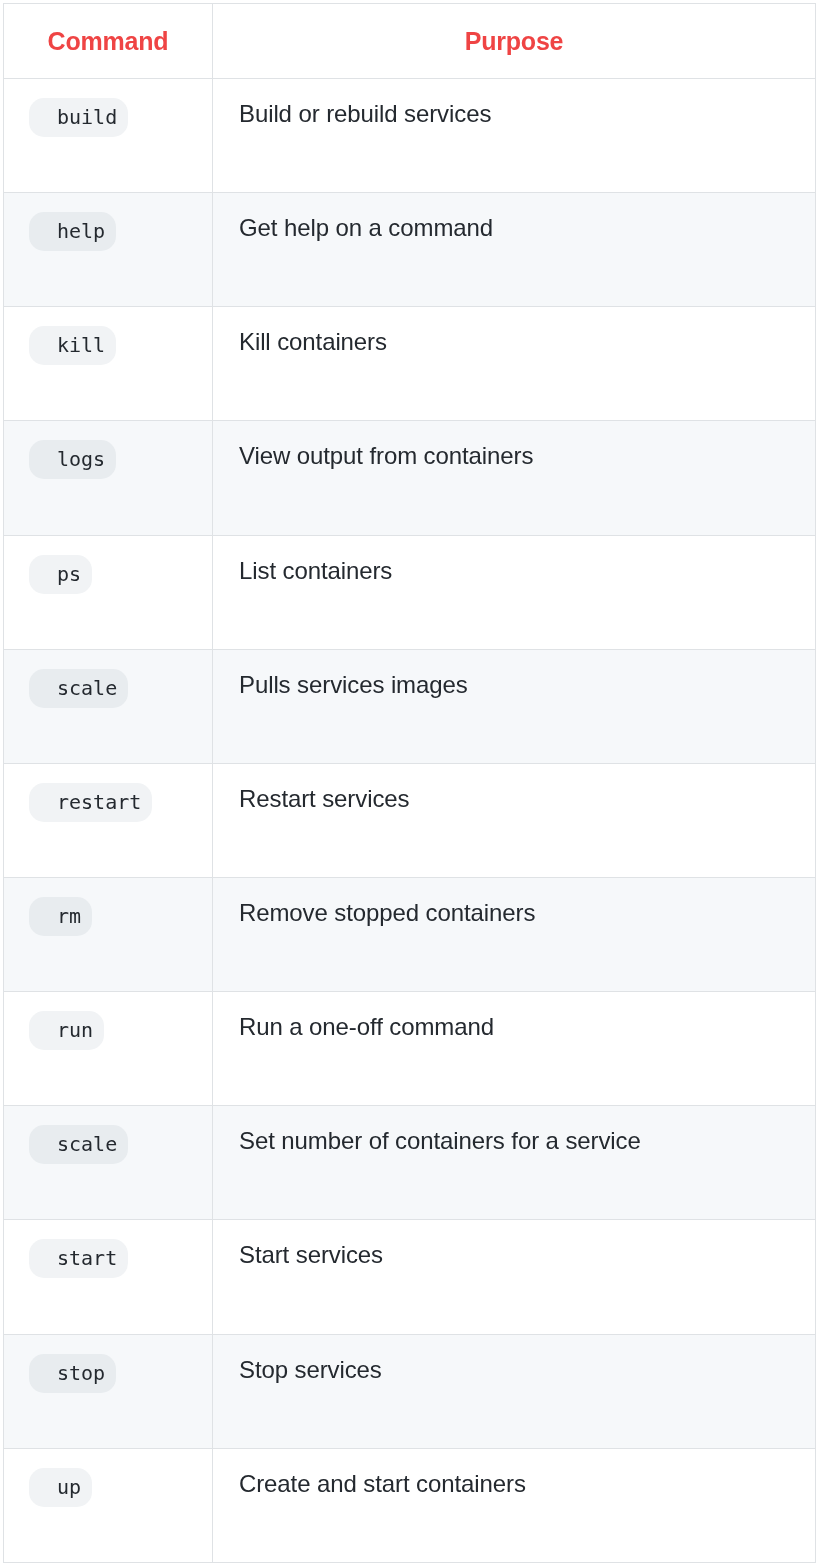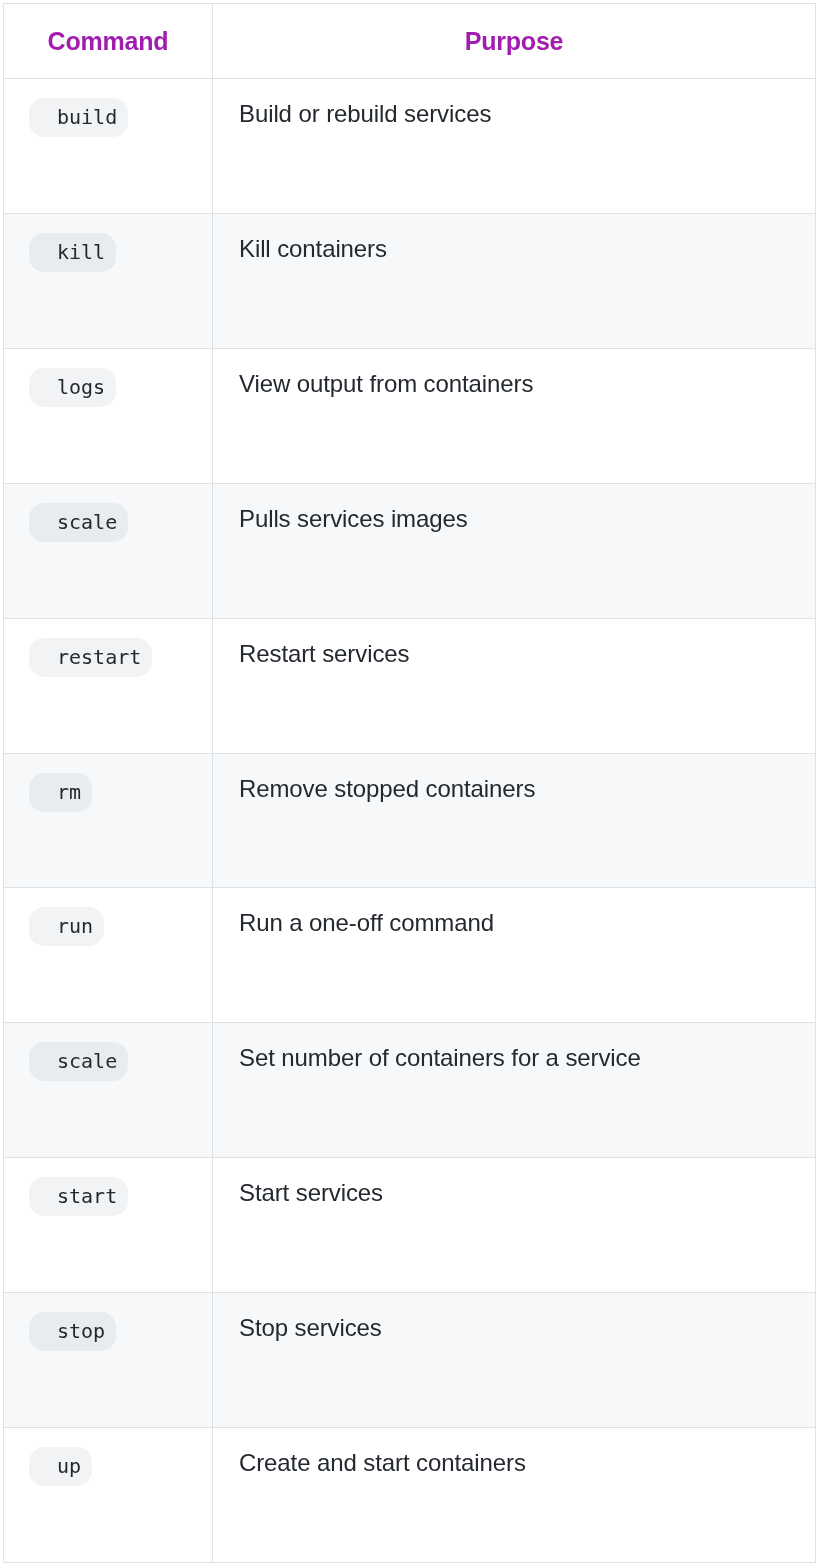--- a/index.html
+++ b/index.html
@@ -31,21 +31,21 @@
   }
 
   col.col-command { width: 209px; }
   col.col-purpose { width: auto; }
 
   thead th {
     background: #ffffff;
     border: 1px solid #dfe2e5;
     font-size: 25px;
     font-weight: 700;
-    color: #a21caf;
+    color: #ef4444;
     height: 74px;
     padding: 0 14px;
     text-align: center;
     vertical-align: middle;
     letter-spacing: -0.2px;
   }
 
   tbody tr { height: 106px; }
   tbody tr:nth-child(even) { background: #f6f8fa; }
   tbody tr:nth-child(odd)  { background: #ffffff; }
@@ -94,26 +94,34 @@
         <th>Command</th>
         <th>Purpose</th>
       </tr>
     </thead>
     <tbody id="table-body">
         <tr>
           <td class="cmd-cell"><code class="chip">build</code></td>
           <td class="purpose-cell">Build or rebuild services</td>
         </tr>
         <tr>
+          <td class="cmd-cell"><code class="chip">help</code></td>
+          <td class="purpose-cell">Get help on a command</td>
+        </tr>
+        <tr>
           <td class="cmd-cell"><code class="chip">kill</code></td>
           <td class="purpose-cell">Kill containers</td>
         </tr>
         <tr>
           <td class="cmd-cell"><code class="chip">logs</code></td>
           <td class="purpose-cell">View output from containers</td>
+        </tr>
+        <tr>
+          <td class="cmd-cell"><code class="chip">ps</code></td>
+          <td class="purpose-cell">List containers</td>
         </tr>
         <tr>
           <td class="cmd-cell"><code class="chip">scale</code></td>
           <td class="purpose-cell">Pulls services images</td>
         </tr>
         <tr>
           <td class="cmd-cell"><code class="chip">restart</code></td>
           <td class="purpose-cell">Restart services</td>
         </tr>
         <tr>

